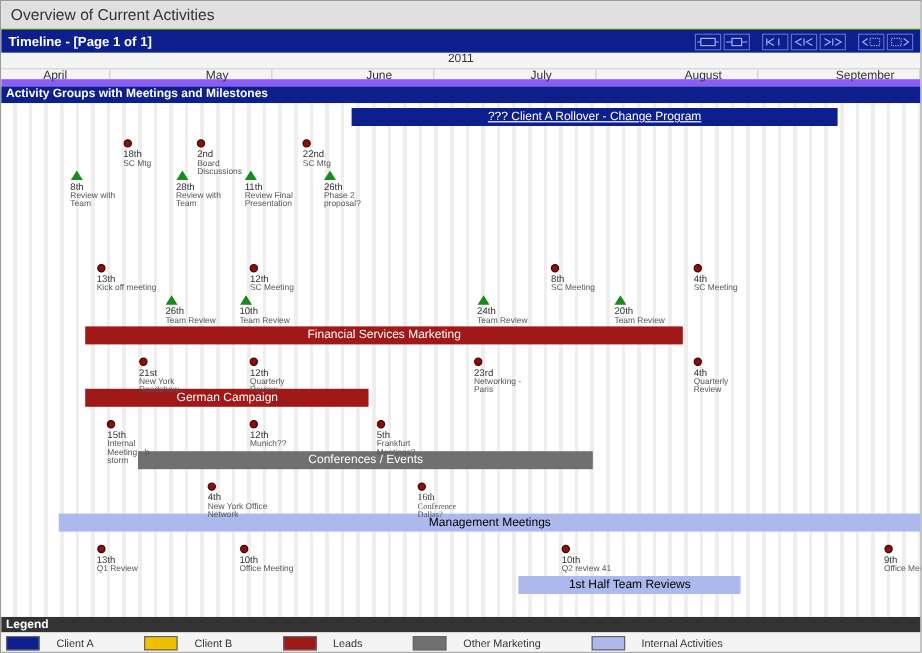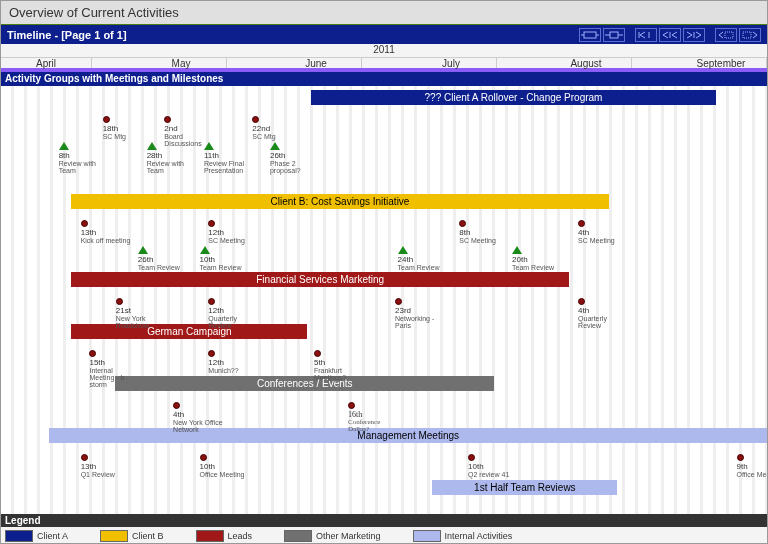--- a/index.html
+++ b/index.html
@@ -3,38 +3,38 @@
 <meta charset="utf-8">
 <style>
   * { box-sizing: border-box; margin: 0; padding: 0; }
   body { font-family: Arial, sans-serif; font-size: 10px; width: 768px; height: 544px; background: #fff; border: 1px solid #999; position: relative; overflow: hidden; }
   .titlebar { background: #e0e0e0; border-bottom: 1px solid #4d7c0f; padding: 4px 8px; font-size: 13px; color: #333; }
   .timeline-header { background: #0d1f8c; color: #fff; font-size: 11px; font-weight: bold; padding: 2px 6px; display: flex; justify-content: space-between; align-items: center; height: 19px; }
   .timeline-icons { display: flex; gap: 2px; }
   .timeline-icons div { width: 22px; height: 14px; background: #0d1f8c; border: 1px solid #5a6fd0; display: flex; align-items: center; justify-content: center; }
   .timeline-icons svg { width: 18px; height: 10px; }
   .year-row { text-align: center; font-size: 10px; color: #333; border-bottom: 1px solid #ccc; height: 14px; background:#f4f4f4;}
-  .months-row { display: flex; height: 14px; background:#f4f4f4; border-bottom:4px solid #8b5cf6;gap:44px;}
+  .months-row { display: flex; height: 14px; background:#f4f4f4; border-bottom:6px solid #8b5cf6;gap:44px;}
   .months-row div { flex: 1; text-align: center; font-size: 10px; border-right: 1px solid #ccc; color:#333;}
   .section-header { background: #0d1f8c; color: #fff; font-size: 10px; font-weight: bold; padding: 1px 4px; height:14px;}
   .chart { position: relative; height: 428px; background: repeating-linear-gradient(90deg, #fff 0, #fff 10px, #eee 10px, #eee 13px); }
   .bar { position: absolute; height: 15px; color: #fff; font-size: 10px; line-height: 15px; text-align: center; white-space: nowrap; overflow: hidden; }
   .bar.arrow::after { content:""; position:absolute; right:-8px; top:0; border-top:7.5px solid transparent; border-bottom:7.5px solid transparent; }
   .bar.blue { background:#0d1f8c; } .bar.blue.arrow::after{border-left:8px solid #0d1f8c;}
   .bar.yellow { background:#f0c000; color:#000;} .bar.yellow.arrow::after{border-left:8px solid #f0c000;}
   .bar.red { background:#a01818;} .bar.red.arrow::after{border-left:8px solid #a01818;}
   .bar.gray { background:#707070;} .bar.gray.arrow::after{border-left:8px solid #707070;}
   .bar.lav { background:#adb8ec; color:#000;} .bar.lav.arrow::after{border-left:8px solid #adb8ec;}
   .ms { position:absolute; width:40px; font-size:8px; color:#333; text-align:left;}
   .ms .dot { width:7px; height:7px; background:#8a1010; border:1px solid #400; border-radius:50%; display:block; margin-bottom:1px;}
   .ms .tri { width:0; height:0; border-left:5px solid transparent; border-right:5px solid transparent; border-bottom:8px solid #1a8a1a; display:block; margin-bottom:1px;}
   .ms .d { font-size:8px; }
   .ms .lbl { font-size:7px; line-height:7px; color:#555; display:block; width:50px;}
   .legend-hdr { background:#333; color:#fff; font-size:10px; font-weight:bold; padding:1px 4px; height:13px;}
-  .legend { display:flex; align-items:center; height:18px; padding:2px 4px; gap:4px; background:#f4f4f4;}
+  .legend { display:flex; align-items:center; height:18px; padding:2px 4px; gap:14px; background:#f4f4f4;}
   .legend .sw { width:28px; height:12px; border:1px solid #666;}
   .legend span { font-size:9px; margin-right:28px; color:#333;}
 </style>
 </head>
 <body>
 
 <div class="titlebar">Overview of Current Activities</div>
 
 <div class="timeline-header">
   <span>Timeline - [Page 1 of 1]</span>
@@ -88,22 +88,21 @@
     <div>April</div>
     <div>May</div>
     <div>June</div>
     <div>July</div>
     <div>August</div>
     <div>September</div>
   </div>
 <div class="section-header">Activity Groups with Meetings and Milestones</div>
 
 <div class="chart" id="chart">
-    <div class="bar arrow blue" style="left: 310px; width: 405.011px; top: 4px;">??? Client A Rollover -  Change Program</div>
-    <div class="bar arrow yellow" style="left: 70.4368px; width: 537.08px; top: 108px;">Client B: Cost Savings Initiative</div>
+    <div class="bar arrow blue" style="left: 292px; width: 405.011px; top: 4px; text-decoration: underline;">??? Client A Rollover -  Change Program</div>
     <div class="bar arrow red" style="left: 70.4368px; width: 497.46px; top: 186px;">Financial Services Marketing</div>
     <div class="bar arrow red" style="left: 70.4368px; width: 236px; top: 238px;">German Campaign</div>
     <div class="bar arrow lav" style="left: 48.4253px; width: 717.575px; top: 342px;">Management Meetings</div>
     <div class="bar arrow gray" style="left: 114.46px; width: 378.598px; top: 290px;">Conferences / Events</div>
     <div class="bar arrow lav" style="left: 431.425px; width: 184.897px; top: 394px;">1st Half Team Reviews</div>
     <div class="ms" style="left: 101.655px; top: 30px;"><span class="dot"></span><span class="d">18th</span><span class="lbl">SC Mtg</span></div>
     <div class="ms" style="left: 163.287px; top: 30px;"><span class="dot"></span><span class="d">2nd</span><span class="lbl">Board Discussions</span></div>
     <div class="ms" style="left: 251.333px; top: 30px;"><span class="dot"></span><span class="d">22nd</span><span class="lbl">SC Mtg</span></div>
     <div class="ms" style="left: 57.6322px; top: 56px;"><span class="tri"></span><span class="d">8th</span><span class="lbl">Review with Team</span></div>
     <div class="ms" style="left: 145.678px; top: 56px;"><span class="tri"></span><span class="d">28th</span><span class="lbl">Review with Team</span></div>

